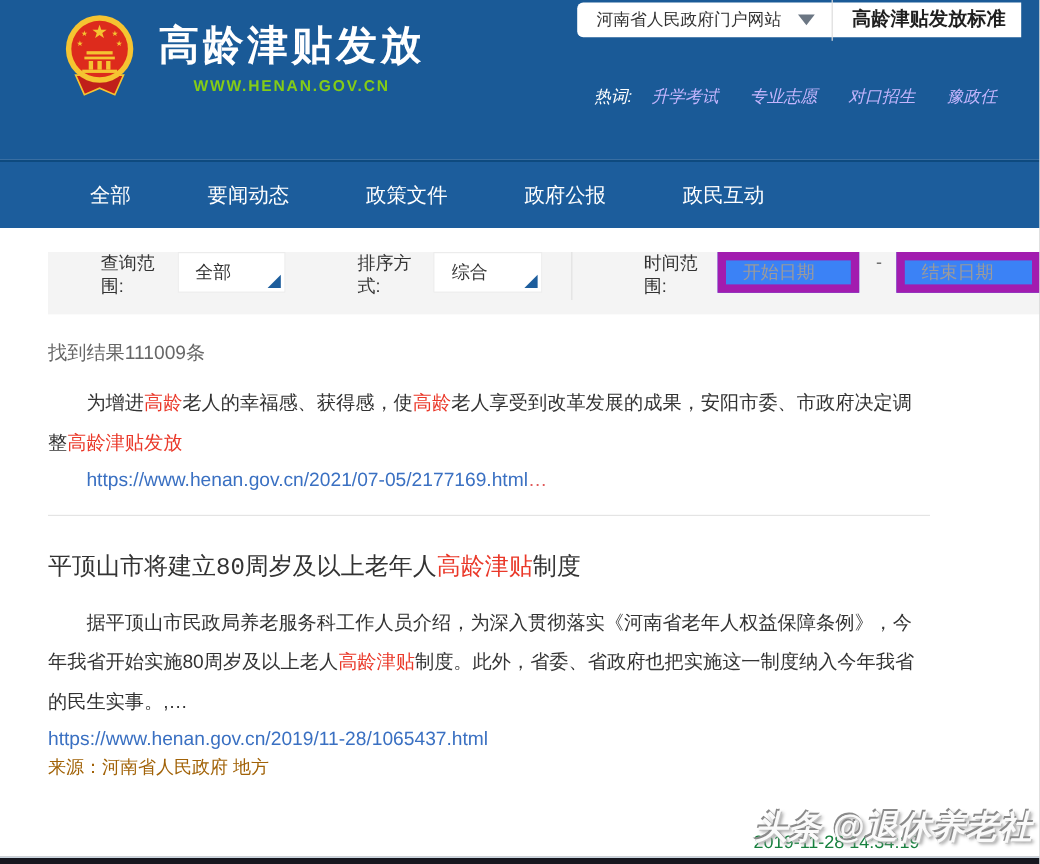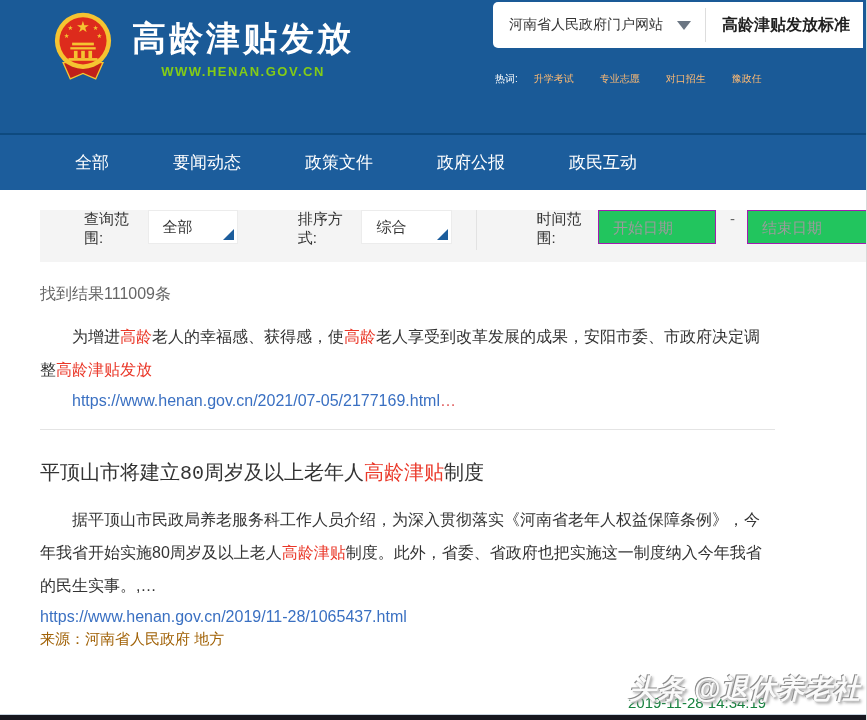--- a/index.html
+++ b/index.html
@@ -12,51 +12,51 @@
 
   
   .header { position:relative; height:133px; background:#1a5a97; }
   .brand { display:flex; align-items:flex-start; padding:10px 0 0 54px; }
   .emblem { width:58px; height:78px; flex:0 0 auto; }
   .brand-text { margin-left:20px; padding-top:8px; }
   .site-title { color:#fff; font-size:34px; font-weight:bold; letter-spacing:3px; line-height:40px; }
   .site-url { color:#84cc16; font-size:13px; font-weight:bold; letter-spacing:1.5px; text-align:center; margin-top:6px; }
 
   .searchbox {
-    position:absolute; top:2px; right:4px; width:370px; height:46px;
+    position:absolute; top:2px; right:16px; width:370px; height:29px;
     background:#fff; border-radius:5px 0 0 5px; display:flex; align-items:center; z-index:5;font-family:Liberation Mono, monospace;
   }
   .scope-select { display:flex; align-items:center; padding:0 14px 0 16px; cursor:pointer; flex:0 0 auto; }
   .scope-select .txt { font-size:14px; color:#333; }
   .caret { width:0; height:0; border-left:7px solid transparent; border-right:7px solid transparent;
            border-top:9px solid #6b7683; margin-left:14px; }
   .search-divider { width:1px; height:34px; background:#ddd; }
   .query { font-size:16px; font-weight:bold; color:#1f1f1f; padding-left:16px; flex:1; }
 
   .hotwords { position:absolute; top:72px; right:0; width:372px; display:flex; align-items:flex-start;
-              color:#fff; font-size:10px; }
+              color:#fff; font-size:14px;font-style:italic; }
   .hotwords .label { margin-right:16px; }
-  .hotwords a { color:#fdba74; text-decoration:none; margin-right:26px; cursor:pointer; }
+  .hotwords a { color:#c4b5fd; text-decoration:none; margin-right:26px; cursor:pointer; }
 
   
   .nav { height:57px; background:#1c5d9c; border-top:2px solid #0e4a7f;
          display:flex; align-items:center; padding-left:75px; }
   .nav .tab { color:#fff; font-size:17px; margin-right:64px; cursor:pointer; }
 
   
   .filterbar { margin:20px 0 0 40px; width:827px; height:52px; background:#f4f4f4;
                display:flex; align-items:flex-start; font-size:15px; color:#333; }
   .f-label { margin-left:60px; }
   .f-label.first { margin-left:44px; }
   .select { position:relative; width:112px; height:34px; background:#fff; border:1px solid #ececec;
             margin-left:14px; display:flex; align-items:center; padding-left:14px; font-size:15px; cursor:pointer; }
   .select .corner { position:absolute; right:3px; bottom:3px; width:0; height:0;
             border-left:11px solid transparent; border-bottom:11px solid #1c5d9c; }
   .vdiv { width:1px; height:40px; background:#e2e2e2; margin-left:24px; }
-  .date-input { width:118px; height:34px; background:#22c55e; border:1px solid #a21caf; margin-left:12px;
+  .date-input { width:118px; height:34px; background:#3b82f6; border:7px solid #a21caf; margin-left:12px;
             padding-left:14px; font-size:15px; color:#333;
             font-family:"Liberation Sans","DejaVu Sans",sans-serif; }
   .date-input::placeholder { color:#9b9b9b; }
   .date-input.end { width:120px; }
   .range-sep { margin-left:14px; color:#666; }
 
   
   .results { padding:0 92px 0 40px; }
   .count { font-size:16px; color:#666; margin-top:22px; }
   .r-title { font-size:20px; color:#333; margin-top:33px; line-height:28px; cursor:pointer; }

